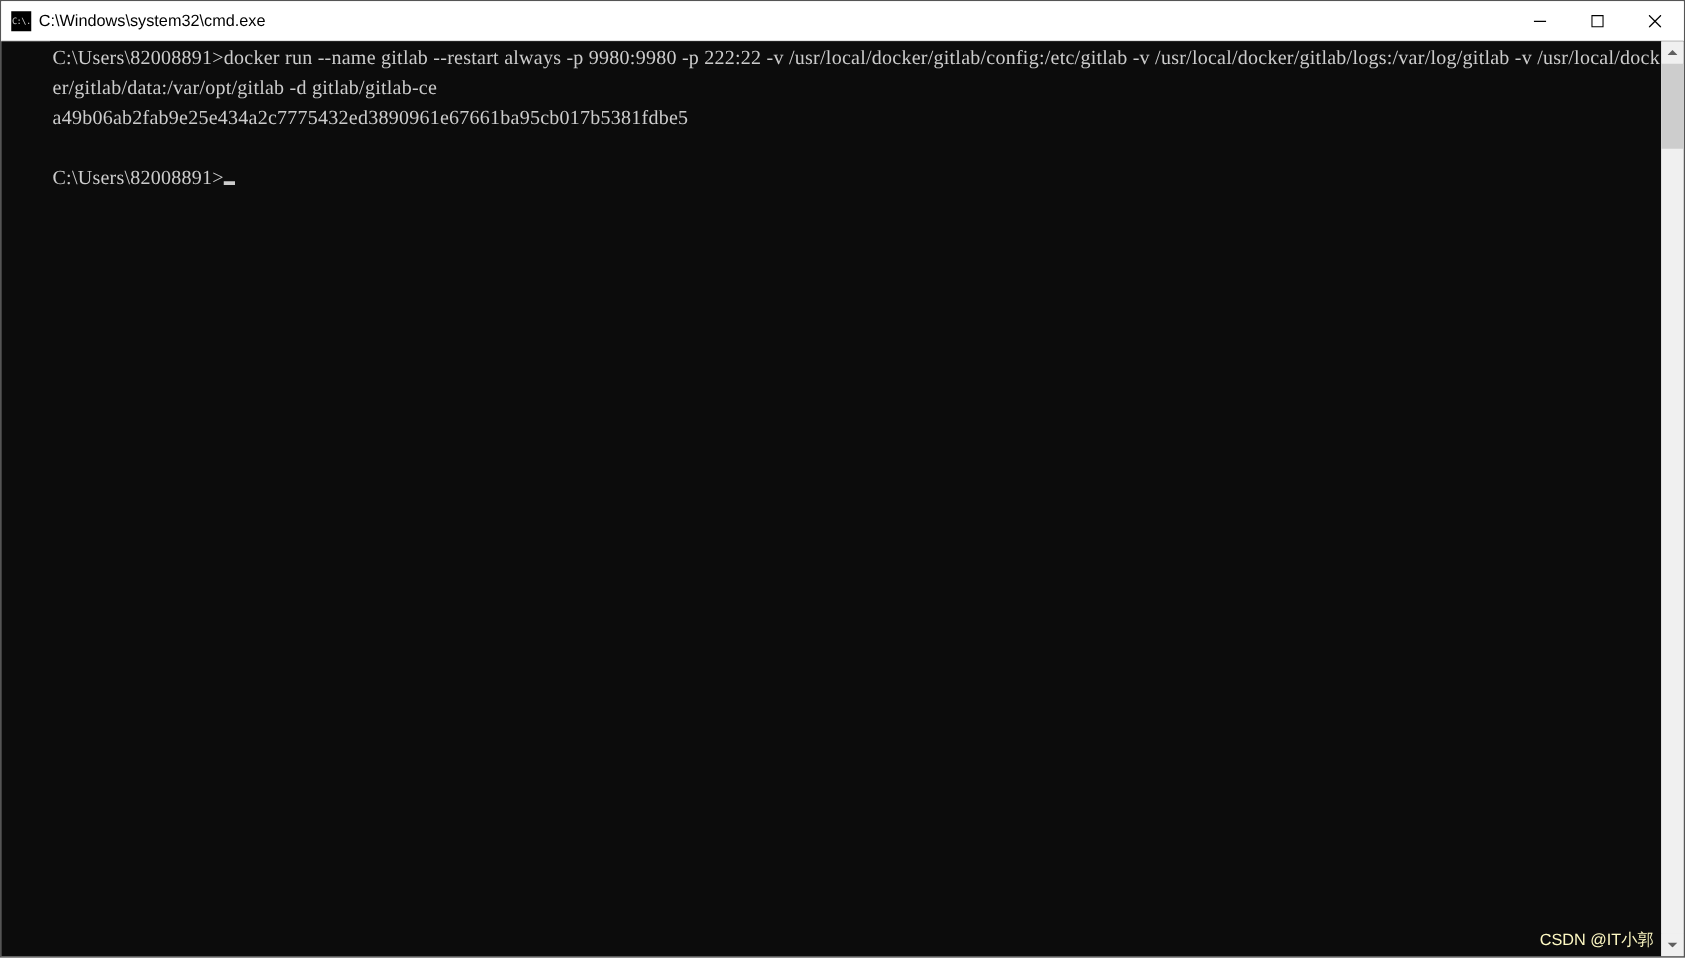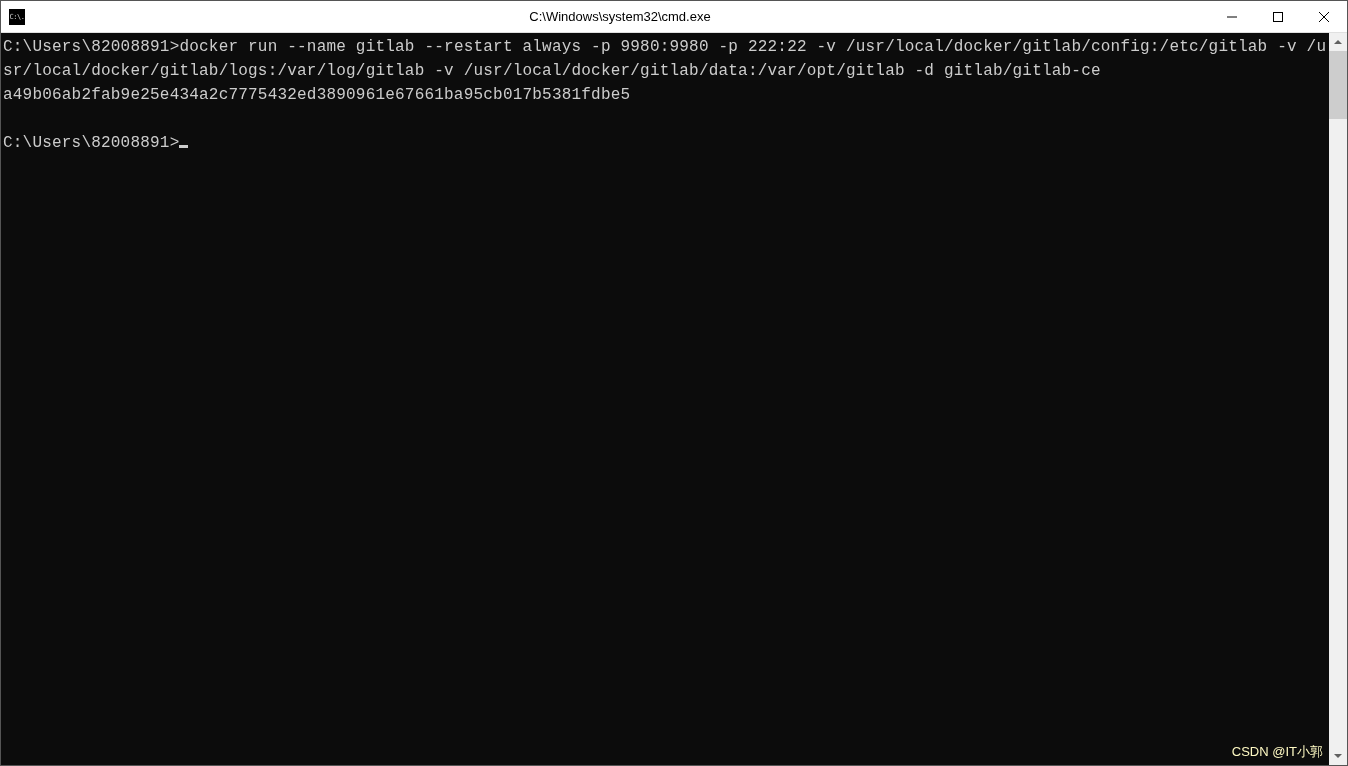--- a/index.html
+++ b/index.html
@@ -41,21 +41,20 @@
       justify-content: center;
       font-size: 7px;
       color: #cccccc;
       font-family: Consolas, monospace;
       letter-spacing: -0.5px;
     }
     .titlebar-title {
       font-size: 13px;
       color: #000000;
       flex: 1;
-      text-align: center;
     }
     .window-controls {
       display: flex;
       height: 100%;
     }
     .window-control {
       width: 46px;
       height: 100%;
       display: flex;
       align-items: center;
@@ -70,27 +69,28 @@
       flex: 1;
       display: flex;
       background: #0c0c0c;
       position: relative;
       overflow: hidden;
     }
     .terminal {
       flex: 1;
       background: #0c0c0c;
       color: #cccccc;
-      font-family: Liberation Mono, monospace;
+      font-family: Liberation Serif, serif;
       font-size: 16px;
       line-height: 24px;
       padding: 2px 0 0 2px;
       white-space: pre-wrap;
       word-break: break-all;
       letter-spacing: 0.2px;
+      margin-left: 39px;
     }
     .scrollbar {
       width: 18px;
       background: #efefef;
       display: flex;
       flex-direction: column;
     }
     .scroll-arrow {
       height: 18px;
       display: flex;

